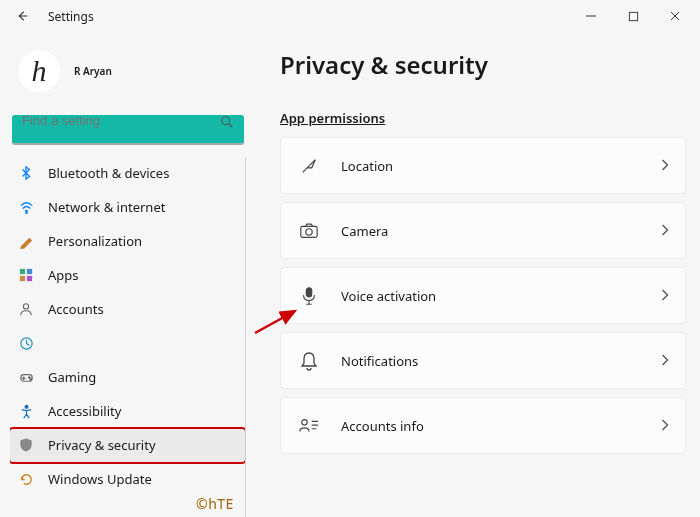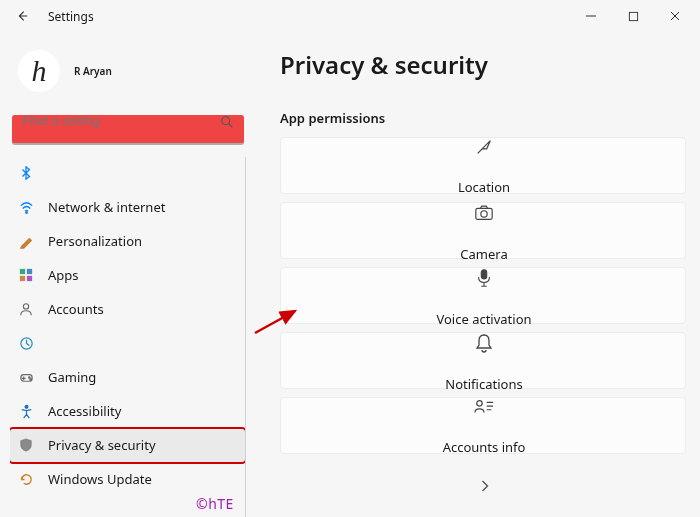--- a/index.html
+++ b/index.html
@@ -53,26 +53,25 @@
   .username { font-size: 10px; font-weight: 600; }
   .search {
     position: relative;
     margin: 0 2px 12px 2px;
   }
   .search input {
     width: 100%;
     height: 30px;
     border: none;
     border-bottom: 2px solid #aaa;
-    background: #ef4444;
+    background: #14b8a6;
     font-size: 13px;
     padding: 0 30px 16px 10px;
     border-radius: 3px;
     outline: none;
-    font-style: italic;
   }
   .search .search-ico {
     position: absolute;
     right: 10px; top: 7px;
     width: 14px; height: 14px;
   }
   .navwrap {
     border-right: 1px solid #d0d0d0;
     flex: 1;
     overflow: hidden;
@@ -100,48 +99,48 @@
   .page-title {
     font-size: 24px;
     font-weight: 600;
     margin-bottom: 28px;
     margin-top: 2px;
   }
   .section-label {
     font-size: 13px;
     font-weight: 600;
     margin-bottom: 10px;
+    text-decoration: underline;
   }
   .perm-list { display:flex; flex-direction:column; gap: 8px; }
   .perm-item {
     background: #fcfcfc;
     border: 1px solid #ececec;
     border-radius: 4px;
     height: 57px;
     display: flex;
     align-items: center;
     padding: 0 16px 0 18px;
     gap: 22px;
     font-size: 13px;
-    flex-direction: column;
   }
   .perm-item .perm-ico { width: 20px; height: 20px; display:flex; align-items:center; justify-content:center; }
   .perm-item .perm-label { flex:1; }
   .chev { color: #555; }
   .arrow-annot {
     position:absolute;
     left: 253px; top: 307px;
     width: 50px; height: 30px;
     pointer-events:none;
   }
   .watermark {
     position:absolute;
     left: 196px; bottom: 4px;
     font-size: 14px;
-    color: #a21caf;
+    color: #a16207;
     letter-spacing: 0.5px;
   }
 </style>
 </head>
 <body>
 
 <div class="titlebar">
   <div class="back">
     <svg width="14" height="14" viewBox="0 0 16 16" fill="none" stroke="#333" stroke-width="1.3">
         <path d="M10 3 L5 8 L10 13 M5 8 H14"></path>
@@ -183,20 +182,21 @@
         </svg>
     </div>
 
     <div class="navwrap">
       <div class="nav-item">
         <span class="nav-icon">
             <svg width="14" height="14" viewBox="0 0 16 16" fill="none" stroke="#0a84ff" stroke-width="1.5">
               <path d="M4 4 L12 12 L8 15 V1 L12 4 L4 12"></path>
             </svg>
           </span>
+        <span>Bluetooth &amp; devices</span>
       </div>
       <div class="nav-item">
         <span class="nav-icon">
             <svg width="15" height="15" viewBox="0 0 16 16" fill="none" stroke="#0a84ff" stroke-width="1.5">
               <path d="M2 6 Q8 0 14 6 M4 9 Q8 5 12 9 M6.5 12 Q8 10.5 9.5 12"></path>
               <circle cx="8" cy="13.5" r="0.7" fill="#0a84ff"></circle>
             </svg>
           </span>
         <span>Network &amp; internet</span>
       </div>

